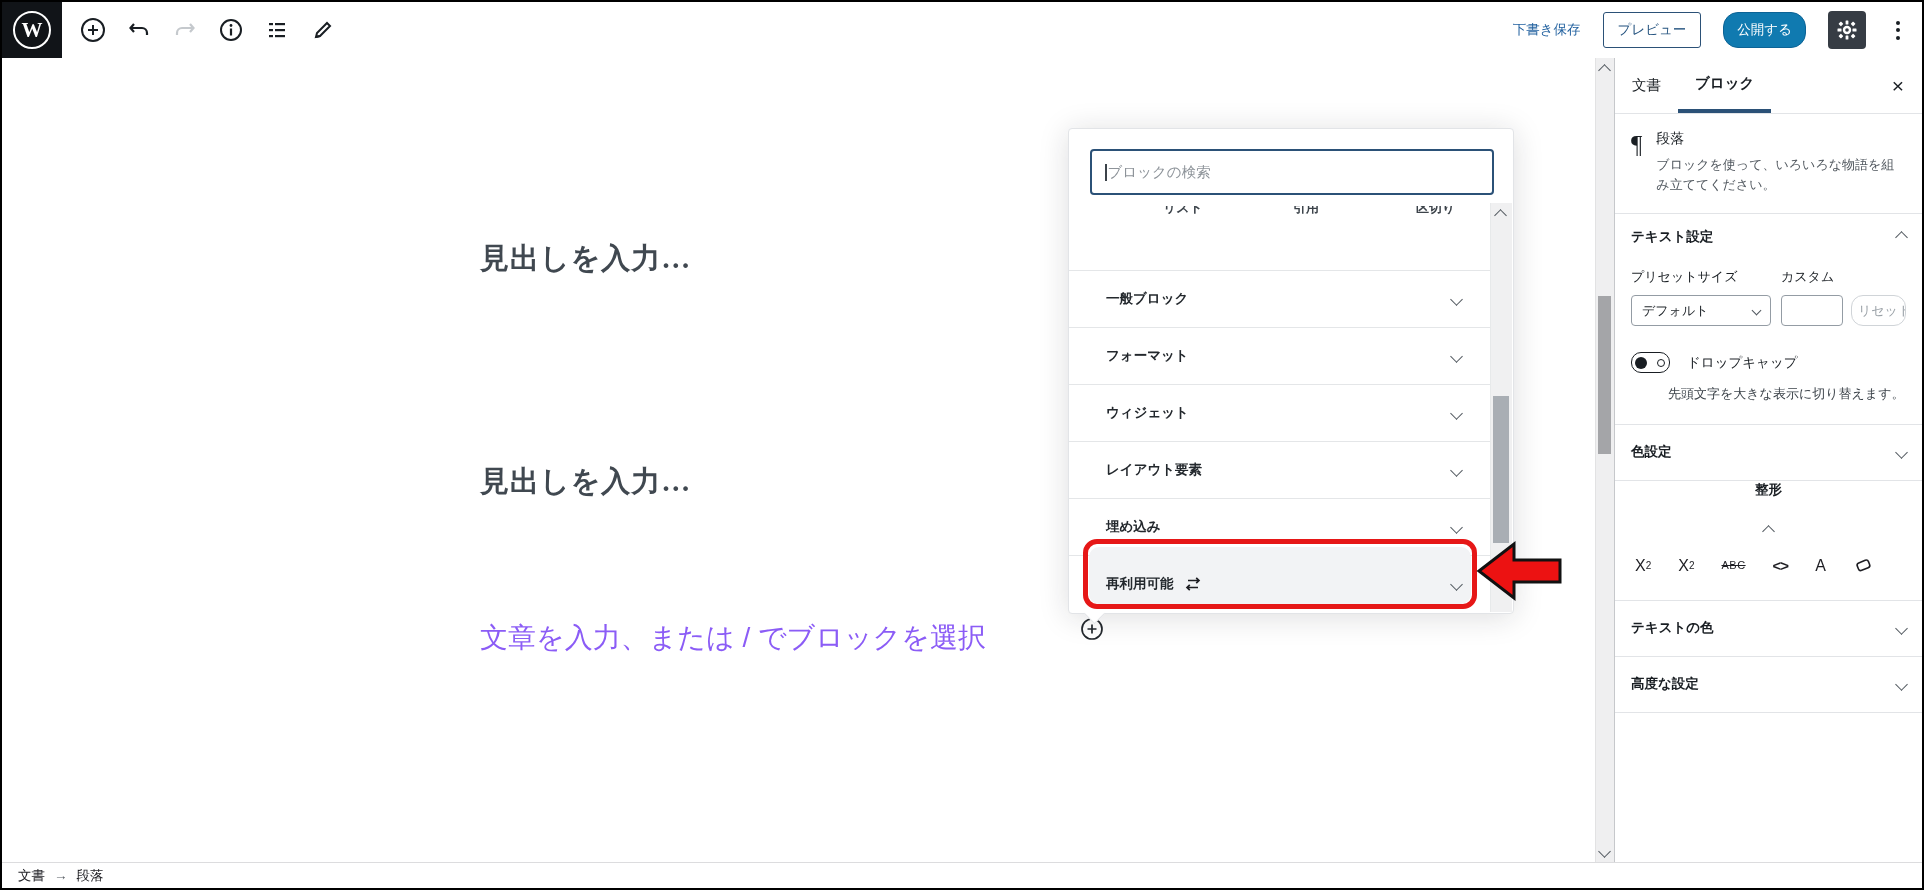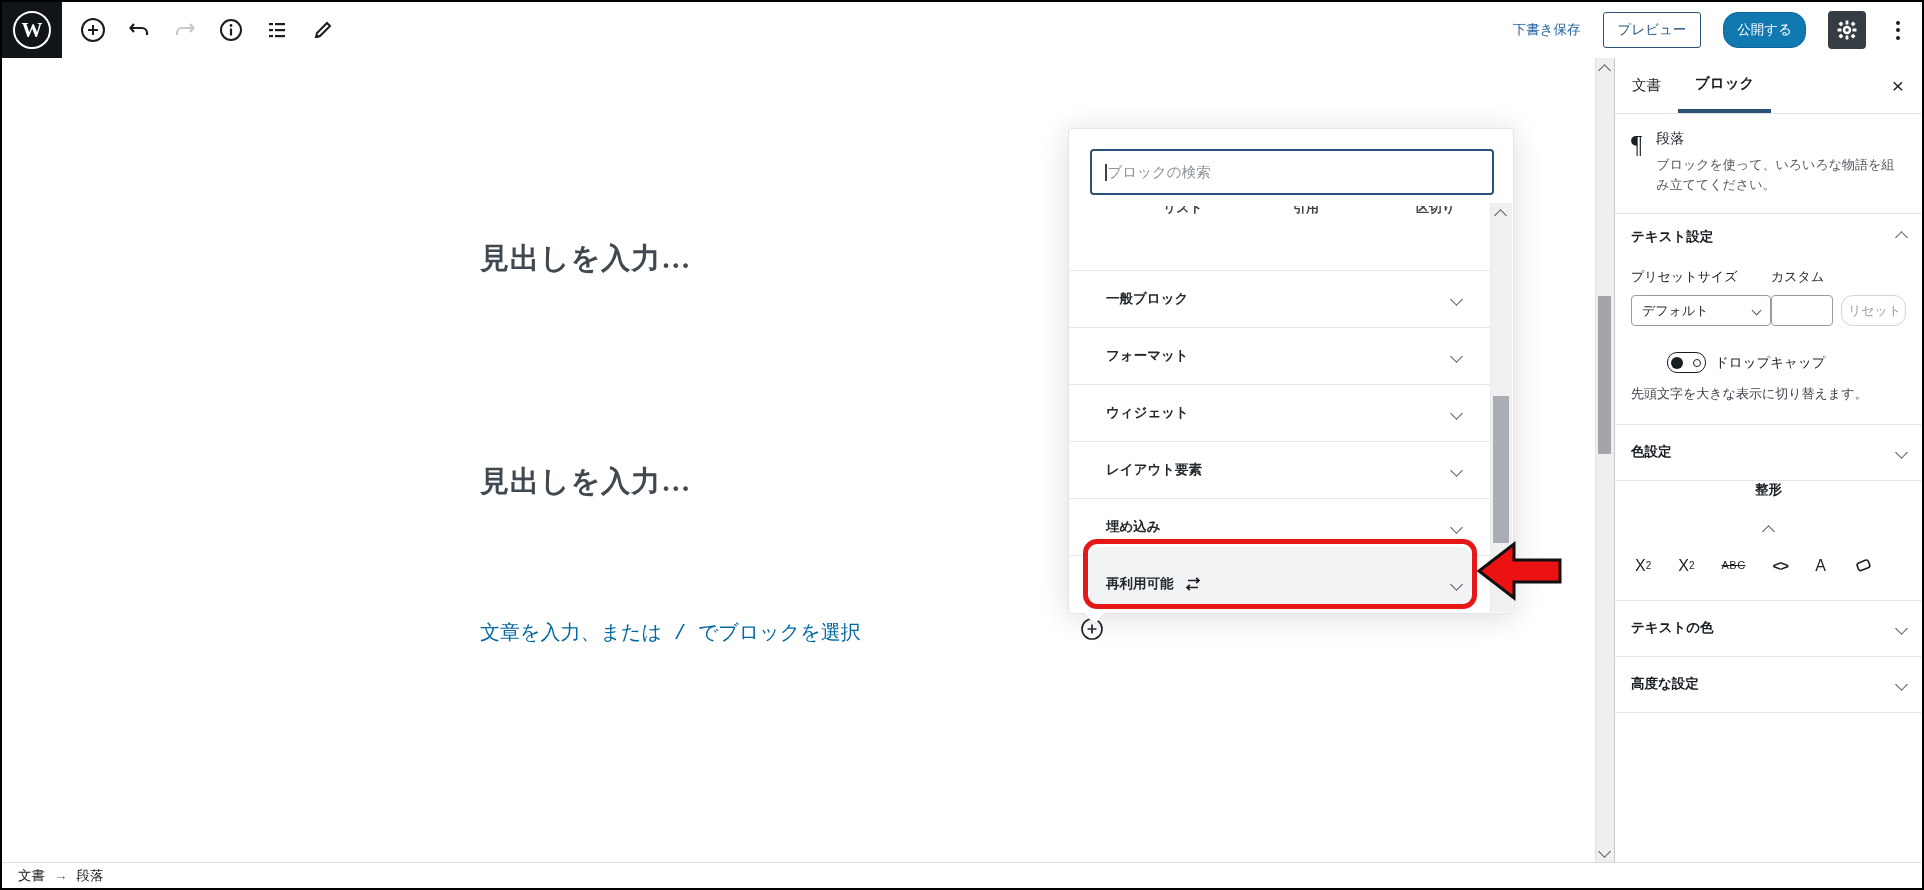--- a/index.html
+++ b/index.html
@@ -23,22 +23,22 @@
   .btn-publish{background:#107ab0;color:#fff;border:1px solid #0c6396;border-radius:15px;height:34px;
                padding:0 13px;display:flex;align-items:center;font-size:13.5px;cursor:pointer;}
   .btn-gear{width:38px;height:38px;background:#363c44;border-radius:4px;display:flex;
             align-items:center;justify-content:center;cursor:pointer;}
   .kebab{display:flex;flex-direction:column;gap:3.5px;padding:6px 8px;cursor:pointer;}
   .kebab i{width:4px;height:4px;border-radius:50%;background:#191e23;}
   
   .canvas{position:absolute;left:0;top:56px;width:1593px;bottom:26px;background:#fff;}
   .h-placeholder{position:absolute;left:478px;font-family:"Liberation Serif","DejaVu Serif",serif;
                  font-weight:bold;font-size:29px;color:#404850;letter-spacing:1px;cursor:text;}
-  .p-placeholder{position:absolute;left:478px;top:561px;font-family:Liberation Mono, monospace;
-                 font-size:20px;color:#0369a1;cursor:text;}
+  .p-placeholder{position:absolute;left:478px;top:561px;font-family:Liberation Sans, sans-serif;
+                 font-size:28px;color:#8b5cf6;cursor:text;}
   .plus-btn{position:absolute;left:1078px;top:559px;width:24px;height:24px;cursor:pointer;}
   
   .vscroll{position:absolute;left:1593px;top:56px;width:19px;height:806px;background:#efeff0;
            border-left:1px solid #e2e2e3;box-sizing:border-box;}
   .vscroll .thumb{position:absolute;left:2px;right:3px;top:238px;height:158px;background:#a4a5a8;}
   .chev{display:inline-block;width:8px;height:8px;border-right:1.8px solid #50575e;
         border-bottom:1.8px solid #50575e;transform:rotate(45deg);}
   .chev.up{transform:rotate(-135deg);}
   .sb-arrow{position:absolute;left:4px;}
   
@@ -88,29 +88,29 @@
   .controls{display:flex;align-items:flex-end;margin-top:22px;}
   .ctl label{display:block;font-size:13px;color:#191e23;margin-bottom:9px;}
   .select{width:140px;height:31px;border:1px solid #949ca4;border-radius:4px;box-sizing:border-box;
           display:flex;align-items:center;justify-content:space-between;padding:0 10px;cursor:pointer;
           font-size:13px;color:#23282d;}
   .custom-in{width:62px;height:31px;border:1px solid #949ca4;border-radius:4px;box-sizing:border-box;
              margin:0;padding:0 8px;font-size:13px;font-family:inherit;}
   .btn-reset{width:86px;height:31px;border:1px solid #d0d4d8;background:#fff;border-radius:12px;
              color:#9aa1a7;font-size:13px;margin-left:8px;white-space:nowrap;overflow:hidden;
              font-family:inherit;}
-  .ctl.c2{}
-  .toggle-row{display:flex;align-items:center;gap:9px;margin-top:26px;margin-left:36px;}
+  .ctl.c2{margin-left:10px;}
+  .toggle-row{display:flex;align-items:center;gap:17px;margin-top:26px;}
   .toggle{width:37px;height:19px;border:1.6px solid #191e23;border-radius:10px;position:relative;
           cursor:pointer;box-sizing:content-box;background:#fff;}
   .toggle .dot{position:absolute;left:3px;top:3.5px;width:12px;height:12px;border-radius:50%;background:#191e23;}
   .toggle .ring{position:absolute;right:4px;top:5.5px;width:8px;height:8px;border-radius:50%;
                 border:1.6px solid #191e23;box-sizing:border-box;}
   .toggle-lbl{font-size:13.5px;color:#191e23;cursor:pointer;}
-  .toggle-desc{margin-top:11px;font-size:13px;color:#3c434a;line-height:1.5;}
+  .toggle-desc{margin-top:11px;font-size:13px;color:#3c434a;line-height:1.5;margin-left:37px;}
   .acc-row{height:55px;display:flex;align-items:center;justify-content:space-between;padding:0 16px;
            border-bottom:1px solid #e2e4e7;cursor:pointer;}
   .acc-row .t{font-weight:bold;font-size:13.5px;color:#191e23;}
   .fmt-icons{height:60px;display:flex;align-items:center;gap:27px;padding:0 16px 4px 20px;
              border-bottom:1px solid #e2e4e7;}
   .fmt-btn{color:#1e1e23;font-size:16px;cursor:pointer;display:flex;align-items:center;line-height:1;}
   .fmt-btn sup,.fmt-btn sub{font-size:10px;}
   .fmt-strike{font-size:11px;text-decoration:line-through;letter-spacing:.5px;}
   .fmt-code{font-weight:bold;letter-spacing:-1px;font-size:15px;}
   

